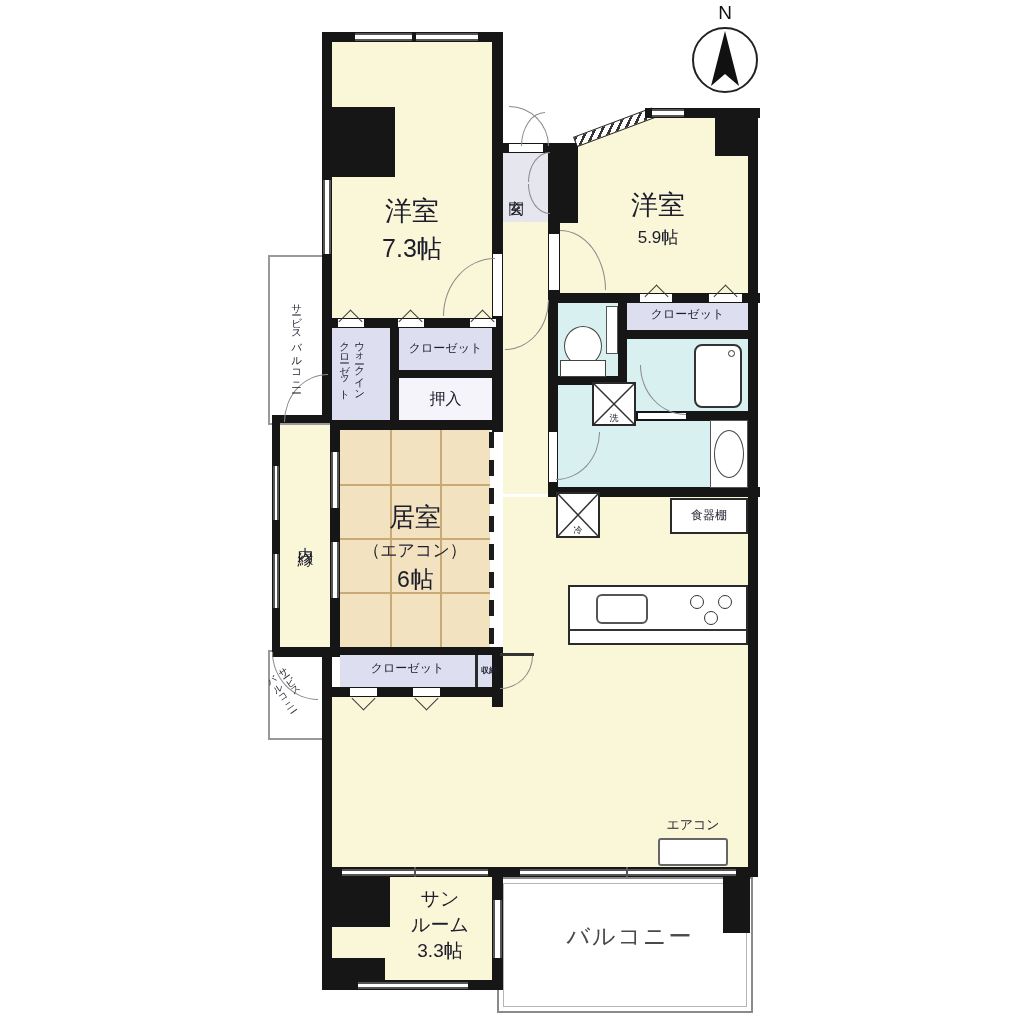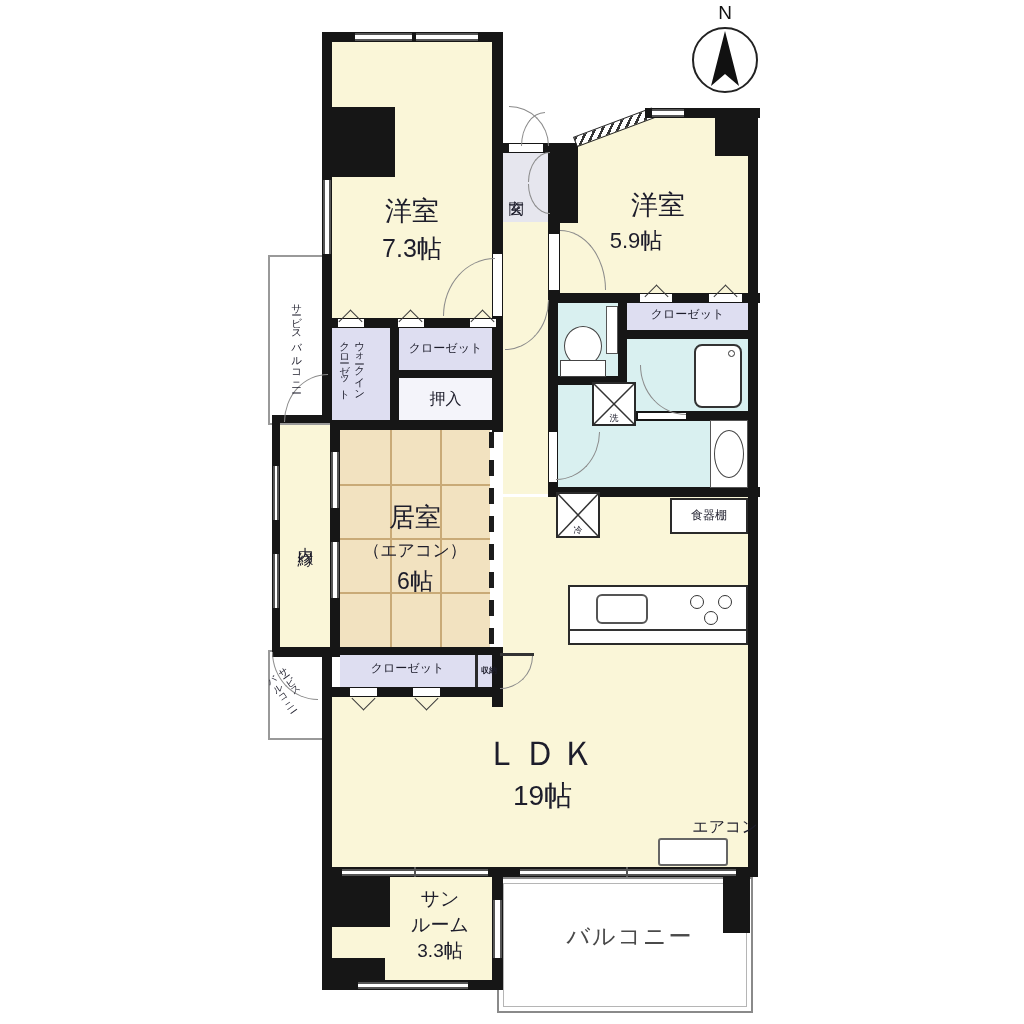--- a/index.html
+++ b/index.html
@@ -196,21 +196,21 @@
   <div class="lbl" style="left:714px;top:2px;width:22px;font-size:19px;color:#111;">N</div>
   <svg width="70" height="70" style="position:absolute;left:690px;top:24px;">
     <circle cx="35" cy="36" r="32" fill="none" stroke="#222" stroke-width="2"></circle>
     <polygon points="35,7 49,62 35,50 21,62" fill="#111"></polygon>
   </svg>
 
   <div class="lbl" style="left:352px;top:196px;width:120px;font-size:27px;">洋室</div>
   <div class="lbl" style="left:352px;top:234px;width:120px;font-size:25px;">7.3帖</div>
 
   <div class="lbl" style="left:598px;top:190px;width:120px;font-size:27px;">洋室</div>
-  <div class="lbl" style="left:576px;top:228px;width:120px;font-size:22px;">5.9帖</div>
+  <div class="lbl" style="left:598px;top:228px;width:120px;font-size:17px;">5.9帖</div>
 
   <div class="lbl vtxt" style="left:508px;top:160px;height:60px;font-size:15px;">玄関</div>
 
   <div class="lbl" style="left:627px;top:308px;width:121px;font-size:12px;">クローゼット</div>
 
   <div style="position:absolute;left:338px;top:334px;height:84px;display:flex;flex-direction:row-reverse;justify-content:center;gap:1px;color:#1d1d2b;">
     <span class="vtxt" style="font-size:10.5px;letter-spacing:0;">ウォークイン</span>
     <span class="vtxt" style="font-size:10.5px;letter-spacing:0;">クローゼット</span>
   </div>
 
@@ -221,29 +221,27 @@
 
   <div class="lbl vtxt" style="left:291px;top:272px;height:140px;font-size:10.5px;letter-spacing:1px;">サービスバルコニー</div>
 
   <div style="position:absolute;left:276px;top:662px;height:64px;display:flex;flex-direction:row-reverse;gap:1px;transform:rotate(-35deg);color:#1d1d2b;">
     <span class="vtxt" style="font-size:9.5px;letter-spacing:0;">サービス</span>
     <span class="vtxt" style="font-size:9.5px;letter-spacing:0;">バルコニー</span>
   </div>
 
   <div class="lbl" style="left:355px;top:503px;width:120px;font-size:26px;">居室</div>
   <div class="lbl" style="left:340px;top:541px;width:150px;font-size:17px;">（エアコン）</div>
-  <div class="lbl" style="left:355px;top:568px;width:120px;font-size:23px;">6帖</div>
+  <div class="lbl" style="left:355px;top:568px;width:120px;font-size:23px;font-family:Liberation Mono, monospace;">6帖</div>
 
   <div class="lbl" style="left:340px;top:662px;width:135px;font-size:12px;">クローゼット</div>
   <div class="lbl" style="left:477px;top:666px;width:24px;font-size:8px;font-weight:bold;">収納</div>
 
-  <div class="lbl" style="left:460px;top:734px;width:165px;font-size:34px;letter-spacing:4px;">ＬＤＫ</div>
-  <div class="lbl" style="left:460px;top:780px;width:165px;font-size:28px;">19帖</div>
-
-  <div class="lbl" style="left:684px;top:818px;width:82px;font-size:16px;">エアコン</div>
+
+  <div class="lbl" style="left:652px;top:818px;width:82px;font-size:13px;">エアコン</div>
 
   <div class="lbl" style="left:385px;top:888px;width:110px;font-size:19px;">サン</div>
   <div class="lbl" style="left:385px;top:914px;width:110px;font-size:19px;">ルーム</div>
   <div class="lbl" style="left:385px;top:940px;width:110px;font-size:19px;">3.3帖</div>
 
   <div class="lbl" style="left:535px;top:923px;width:190px;font-size:23px;color:#4a4a4a;letter-spacing:2px;">バルコニー</div>
 
 </div>
 
 </body></html>

